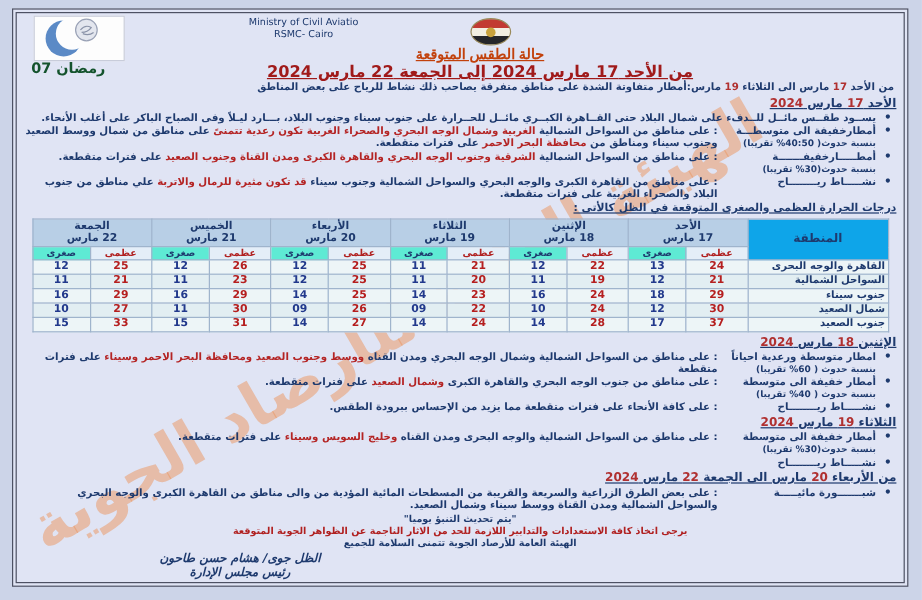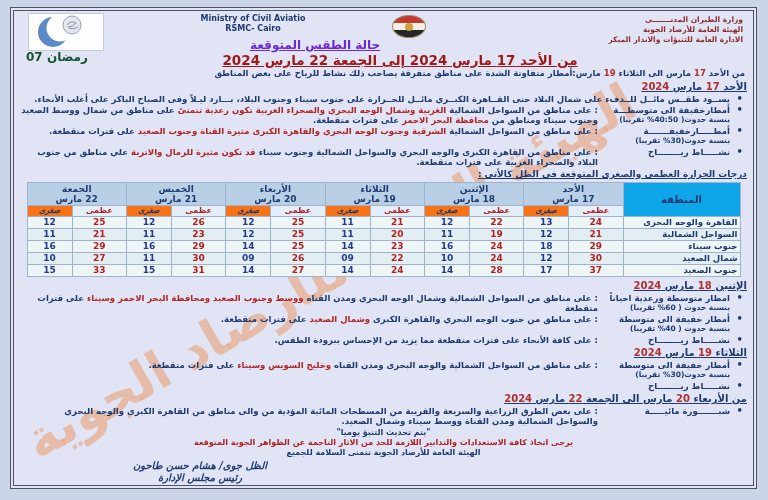--- a/index.html
+++ b/index.html
@@ -6,27 +6,27 @@
     background:#ccd4e8;font-family:"DejaVu Sans",sans-serif;}
   .frame{position:absolute;left:10px;top:7px;width:747px;height:482px;box-sizing:border-box;
     background:#e0e4f4;border:4px double #4d5163;overflow:hidden;}
   .content{position:relative;z-index:2;padding:1px 6px;}
   
   .hdr{position:relative;height:54px;}
   .crescent-box{position:absolute;left:8px;top:1px;width:74px;height:36px;background:#fdfdfd;
     border:1px solid #c8ccda;}
   .ramadan{position:absolute;left:6px;top:38px;color:#14532d;font-weight:bold;font-size:12px;}
   .en-block{position:absolute;left:118px;top:2px;width:230px;text-align:center;color:#1e3a6e;
-    font-weight:bold;font-size:8px;line-height:1.3;}
+    font-weight:normal;font-size:8px;line-height:1.3;}
   .emblem{position:absolute;left:372px;top:3px;width:32px;height:21px;border-radius:50%;
     border:1px solid #9a8a5a;background:linear-gradient(180deg,#c23a32 0 34%,#f3efe2 34% 66%,#26262a 66% 100%);}
   .emblem i{position:absolute;left:50%;top:50%;width:8px;height:8px;margin:-4px 0 0 -4px;
     border-radius:50%;background:#c9a23c;}
-  .ttl{position:absolute;left:230px;width:300px;text-align:left;color:#6d28d9;font-weight:bold;
-    font-size:12px;top:26px;text-decoration:underline;}
+  .ttl{position:absolute;left:230px;width:300px;text-align:center;color:#c2410c;font-weight:bold;
+    font-size:12px;top:26px;text-decoration:underline;font-family:Liberation Serif, serif;}
   .drange{position:absolute;left:150px;width:460px;text-align:center;color:#a01a1a;font-weight:bold;
     font-size:13.5px;top:40px;text-decoration:underline;}
   .ar-block{position:absolute;right:4px;top:3px;text-align:right;color:#8c2c2c;font-size:7.5px;
     font-weight:bold;line-height:1.35;direction:rtl;}
   
   .rtl{direction:rtl;}
   .intro{color:#1e3a6e;font-weight:bold;font-size:8.5px;line-height:11px;margin:2px 2px 1px;}
   .sec-h{color:#1e3a6e;font-weight:bold;font-size:10px;line-height:13px;text-decoration:underline;margin-top:1px;}
   .num{color:#b03030;}
   .bullet{display:flex;direction:rtl;margin:1px 4px 1px 0;font-size:8.5px;font-weight:bold;line-height:10px;}
@@ -37,21 +37,21 @@
   .btext .r{color:#b42424;}
   .btext .n{color:#1e3a6e;}
   .temps-title{color:#1e3a6e;font-weight:bold;font-size:9px;line-height:12px;text-decoration:underline;margin-top:1px;}
   
   table.temps{direction:rtl;border-collapse:collapse;width:714px;margin:2px auto 2px;
     font-size:9px;font-weight:bold;}
   table.temps th,table.temps td{border:1px solid #9fb4cc;padding:0 2px;text-align:center;}
   table.temps .day-h{background:#b8cfe6;color:#1e3a6e;font-size:9px;line-height:10px;padding:1px 2px;}
   table.temps .region-h{background:#0ea5e9;color:#1e3a6e;font-size:10px;width:112px;}
   table.temps .max-h{background:#e4eef8;color:#b02020;font-size:8px;line-height:10px;}
-  table.temps .min-h{background:#f97316;color:#1e3a6e;font-size:8px;line-height:10px;font-style:italic;}
+  table.temps .min-h{background:#5eead4;color:#1e3a6e;font-size:8px;line-height:10px;}
   table.temps tbody tr:nth-child(odd) td{background:#edf5f7;}
   table.temps tbody tr:nth-child(even) td{background:#e2eef2;}
   table.temps td{line-height:11px;}
   table.temps td.region{color:#1e3a6e;text-align:right;font-size:8.5px;padding-left:14px;}
   table.temps td.max{color:#b51f1f;}
   table.temps td.min{color:#22398c;}
   
   .footer{margin-top:2px;text-align:center;}
   .update-note{color:#1e3a6e;font-weight:bold;font-size:8px;line-height:10px;}
   .advice{color:#b02020;font-weight:bold;font-size:8px;line-height:10px;}
@@ -80,25 +80,20 @@
         </svg>
       </div>
       <div class="ramadan" dir="ltr">07 رمضان</div>
       <div class="en-block">
         <div>Ministry of Civil Aviatio</div>
         <div>RSMC- Cairo</div>
       </div>
       <div class="emblem">
           <i></i>
         </div>
-      <div class="ar-block">
-        <div>وزارة الطيران المدنـــــــى</div>
-        <div>الهيئة العامة للأرصاد الجوية</div>
-        <div>الادارة العامة للتنبؤات والانذار المبكر</div>
-      </div>
       <div class="ttl" dir="rtl">حالة الطقس المتوقعة</div>
       <div class="drange" dir="rtl">من الأحد 17 مارس 2024 إلى الجمعة 22 مارس 2024</div>
     </div>
 
     <div class="intro rtl">من الأحد <span class="num">17</span> مارس الى الثلاثاء <span class="num">19</span> مارس:أمطار متفاوتة الشدة على مناطق متفرقة يصاحب ذلك نشاط للرياح على بعض المناطق</div>
 
     <div class="rtl" id="sections-top">
         <div class="section">
           <div class="sec-h">الأحد <span class="num">17</span> مارس <span class="num">2024</span></div>
           <div class="bullet">
@@ -106,21 +101,21 @@
             <div class="btext"><span class="n">يســود طقــس مائــل للــدفء على شمال البلاد حتى القــاهرة الكبــري مائــل للحــرارة على جنوب سيناء وجنوب البلاد، بـــارد ليـلاً وفى الصباح الباكر على أغلب الأنحاء.</span></div>
           </div>
           <div class="bullet">
             <span class="dot">•</span>
             <div class="blabel"><span>أمطارخفيفة الى متوسطـــة</span><span class="bsub">بنسبة حدوث( 40:50% تقريبا)</span></div>
             <div class="btext"><span class="n">: على مناطق من السواحل الشمالية </span><span class="r">الغربية وشمال الوجه البحري والصحراء الغربية تكون رعدية تتمنىً </span><span class="n">على مناطق من شمال ووسط الصعيد وجنوب سيناء ومناطق من </span><span class="r">محافظة البحر الاحمر </span><span class="n">على فترات متقطعة.</span></div>
           </div>
           <div class="bullet">
             <span class="dot">•</span>
             <div class="blabel"><span>أمطـــــارخفيفـــــــة</span><span class="bsub">بنسبة حدوث(30% تقريبا)</span></div>
-            <div class="btext"><span class="n">: على مناطق من السواحل الشمالية </span><span class="r">الشرقية وجنوب الوجه البحري والقاهرة الكبرى مثيرة القناة وجنوب الصعيد </span><span class="n">على فترات متقطعة.</span></div>
+            <div class="btext"><span class="n">: على مناطق من السواحل الشمالية </span><span class="r">الشرقية وجنوب الوجه البحري والقاهرة الكبرى ومدن القناة وجنوب الصعيد </span><span class="n">على فترات متقطعة.</span></div>
           </div>
           <div class="bullet">
             <span class="dot">•</span>
             <div class="blabel"><span>نشـــــاط ريــــــــاح</span></div>
             <div class="btext"><span class="n">: على مناطق من القاهرة الكبرى والوجه البحري والسواحل الشمالية وجنوب سيناء </span><span class="r">قد تكون مثيرة للرمال والاتربة </span><span class="n">علي مناطق من جنوب البلاد والصحراء الغربية على فترات متقطعة.</span></div>
           </div>
         </div>
       </div>
 
     <div class="temps-title rtl">درجات الحرارة العظمى والصغرى المتوقعة في الظل كالأتى :</div>

